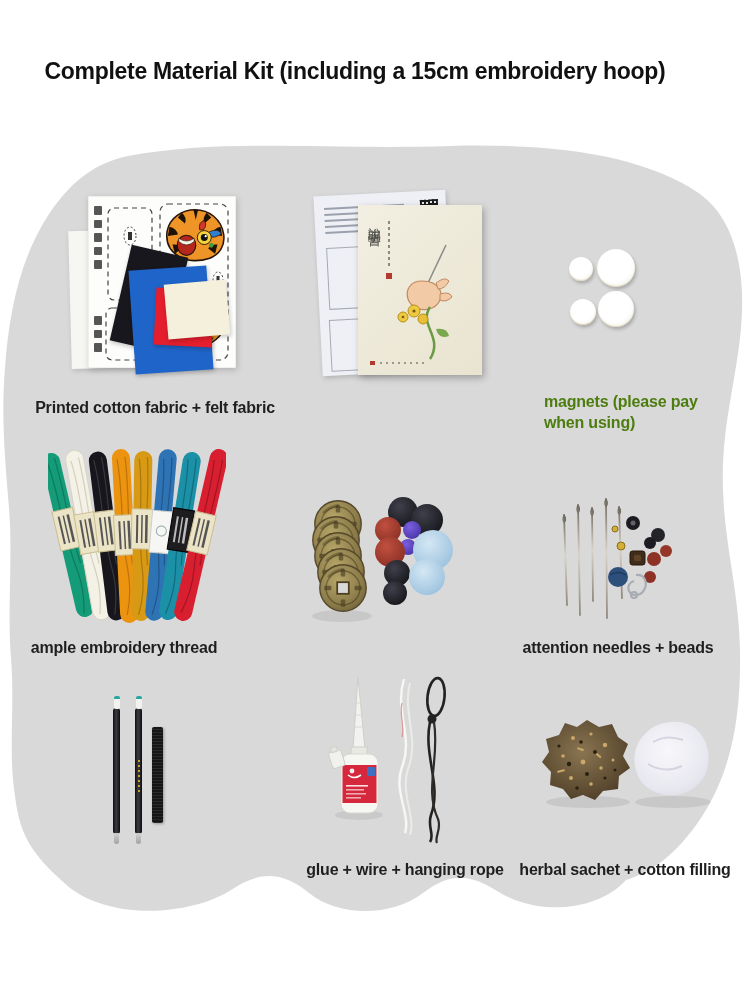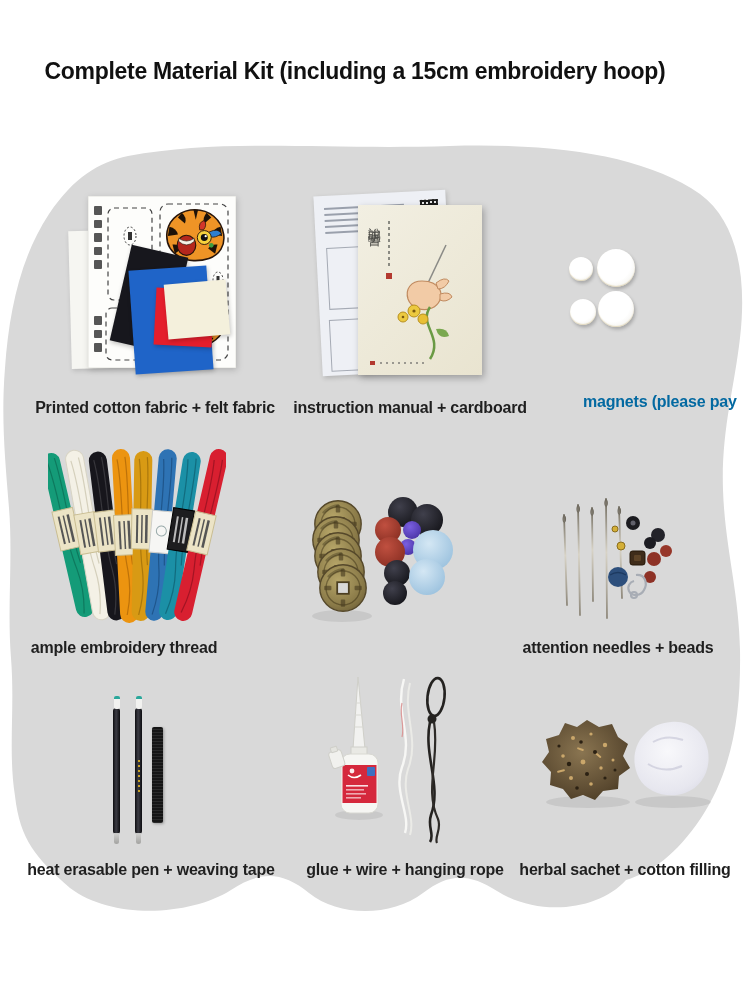--- a/index.html
+++ b/index.html
@@ -4,22 +4,22 @@
 <style>
   html,body{margin:0;padding:0;}
   .stage{position:relative;width:750px;height:1000px;background:#ffffff;overflow:hidden;
          font-family:"Liberation Sans",sans-serif;}
   .blob{position:absolute;left:0;top:0;}
   .title{position:absolute;top:56px;left:12px;width:682px;text-align:center;margin:2px;
          font:bold 23px/1.2 "Liberation Sans",sans-serif;color:#111;letter-spacing:-0.3px;}
   .cell{position:absolute;}
   .label{position:absolute;font:bold 16px/1.25 "Liberation Sans",sans-serif;color:#1f1f1f;
          letter-spacing:-0.2px;white-space:nowrap;transform:translateX(-50%);}
-  .label-block{position:absolute;font:bold 16px/21px "Liberation Sans",sans-serif;color:#0369a1;
-         letter-spacing:-0.2px;margin-left:39px;}
+  .label-block{position:absolute;font:bold 16px/21px "Liberation Sans",sans-serif;color:#4d7c0f;
+         letter-spacing:-0.2px;}
   .label-block div{white-space:nowrap;}
   .abs{position:absolute;}
   
   .sheet-back{position:absolute;background:#f6f6f2;transform:rotate(-1.5deg);
               box-shadow:1px 2px 5px rgba(0,0,0,.15);}
   .felt{position:absolute;box-shadow:1px 2px 4px rgba(0,0,0,.22);}
   
   .cardboard{position:absolute;background:#eef0f5;transform:rotate(-3deg);
              box-shadow:1px 2px 5px rgba(0,0,0,.18);}
   .cb-line{position:absolute;height:2px;background:#9aa0ac;}
@@ -151,30 +151,30 @@
         <circle cx="24" cy="70" r="6" fill="#ecc93f" stroke="#b8901f"></circle>
         <circle cx="13" cy="76" r="5" fill="#ecc93f" stroke="#b8901f"></circle>
         <circle cx="33" cy="78" r="5" fill="#e8bf34" stroke="#b8901f"></circle>
         <circle cx="24" cy="70" r="1.6" fill="#7a5a10"></circle>
         <circle cx="13" cy="76" r="1.3" fill="#7a5a10"></circle>
       </svg>
       <div class="bk-seal" style="left:12px;bottom:10px;width:5px;height:4px"></div>
       <div class="bk-dots" style="left:22px;bottom:11px;width:44px"></div>
     </div>
   </div>
-  <div class="label" style="left:410px;top:398px">instruction manual + cardboard</div>
 
   <div class="cell" style="left:543px;top:233px;width:175px;height:125px">
     <div class="magnet" style="left:26px;top:24px;width:24px;height:24px"></div>
     <div class="magnet" style="left:54px;top:16px;width:38px;height:38px"></div>
     <div class="magnet" style="left:27px;top:66px;width:26px;height:26px"></div>
     <div class="magnet" style="left:55px;top:58px;width:36px;height:36px"></div>
   </div>
   <div class="label-block" style="left:544px;top:391px">
     <div>magnets (please pay</div>
+    <div>when using)</div>
   </div>
 
   <svg class="cell" style="left:48px;top:438px" width="178" height="198" viewBox="0 0 178 198">
     <g>
 
       <g transform="translate(20,97) rotate(-13)">
         <rect x="-9" y="-84" width="18" height="168" rx="9" fill="#149b78"></rect>
         <path d="M-4,-76 C1,-40 -5,-5 1,35 C4,58 0,72 -2,80 M4,-78 C7,-45 2,-8 6,30" stroke="#0c6b52" stroke-width="1.2" fill="none" opacity=".7"></path>
         <rect x="-10.5" y="-26" width="21" height="40" fill="#ece4c6" stroke="#c9bd92"></rect>
         <rect x="-6" y="-20" width="2" height="28" fill="#555"></rect>
@@ -339,21 +339,20 @@
   </svg>
   <div class="label" style="left:618px;top:638px">attention needles + beads</div>
 
   <div class="cell" style="left:95px;top:690px;width:130px;height:160px">
     <div class="pen" style="left:18px"></div>
     <div class="pen" style="left:40px">
       <div class="pen-gold"></div>
     </div>
     <div class="tape" style="left:57px;top:37px;width:11px;height:96px"></div>
   </div>
-  <div class="label" style="left:151px;top:860px">heat erasable pen + weaving tape</div>
 
   <svg class="cell" style="left:318px;top:663px" width="175" height="190" viewBox="0 0 175 190">
     <g transform="translate(22,0)">
       <ellipse cx="19" cy="152" rx="24" ry="5" fill="rgba(0,0,0,.07)"></ellipse>
       <path d="M18,14 L13,86 L25,86 Z" fill="#f2f2f0" stroke="#cfcfc9" stroke-width="1"></path>
       <path d="M15.5,40 h6 M15,52 h7.5 M14.5,64 h9" stroke="#d8d8d2" stroke-width="1.2"></path>
       <rect x="11" y="84" width="16" height="9" fill="#e9e9e4" stroke="#cfcfc9"></rect>
       <rect x="1" y="91" width="37" height="59" rx="9" fill="#f6f6f3" stroke="#d8d8d2"></rect>
       <rect x="2.5" y="102" width="34" height="38" fill="#d5283c"></rect>
       <rect x="27" y="104" width="8" height="9" rx="1" fill="#3f6fc0"></rect>

